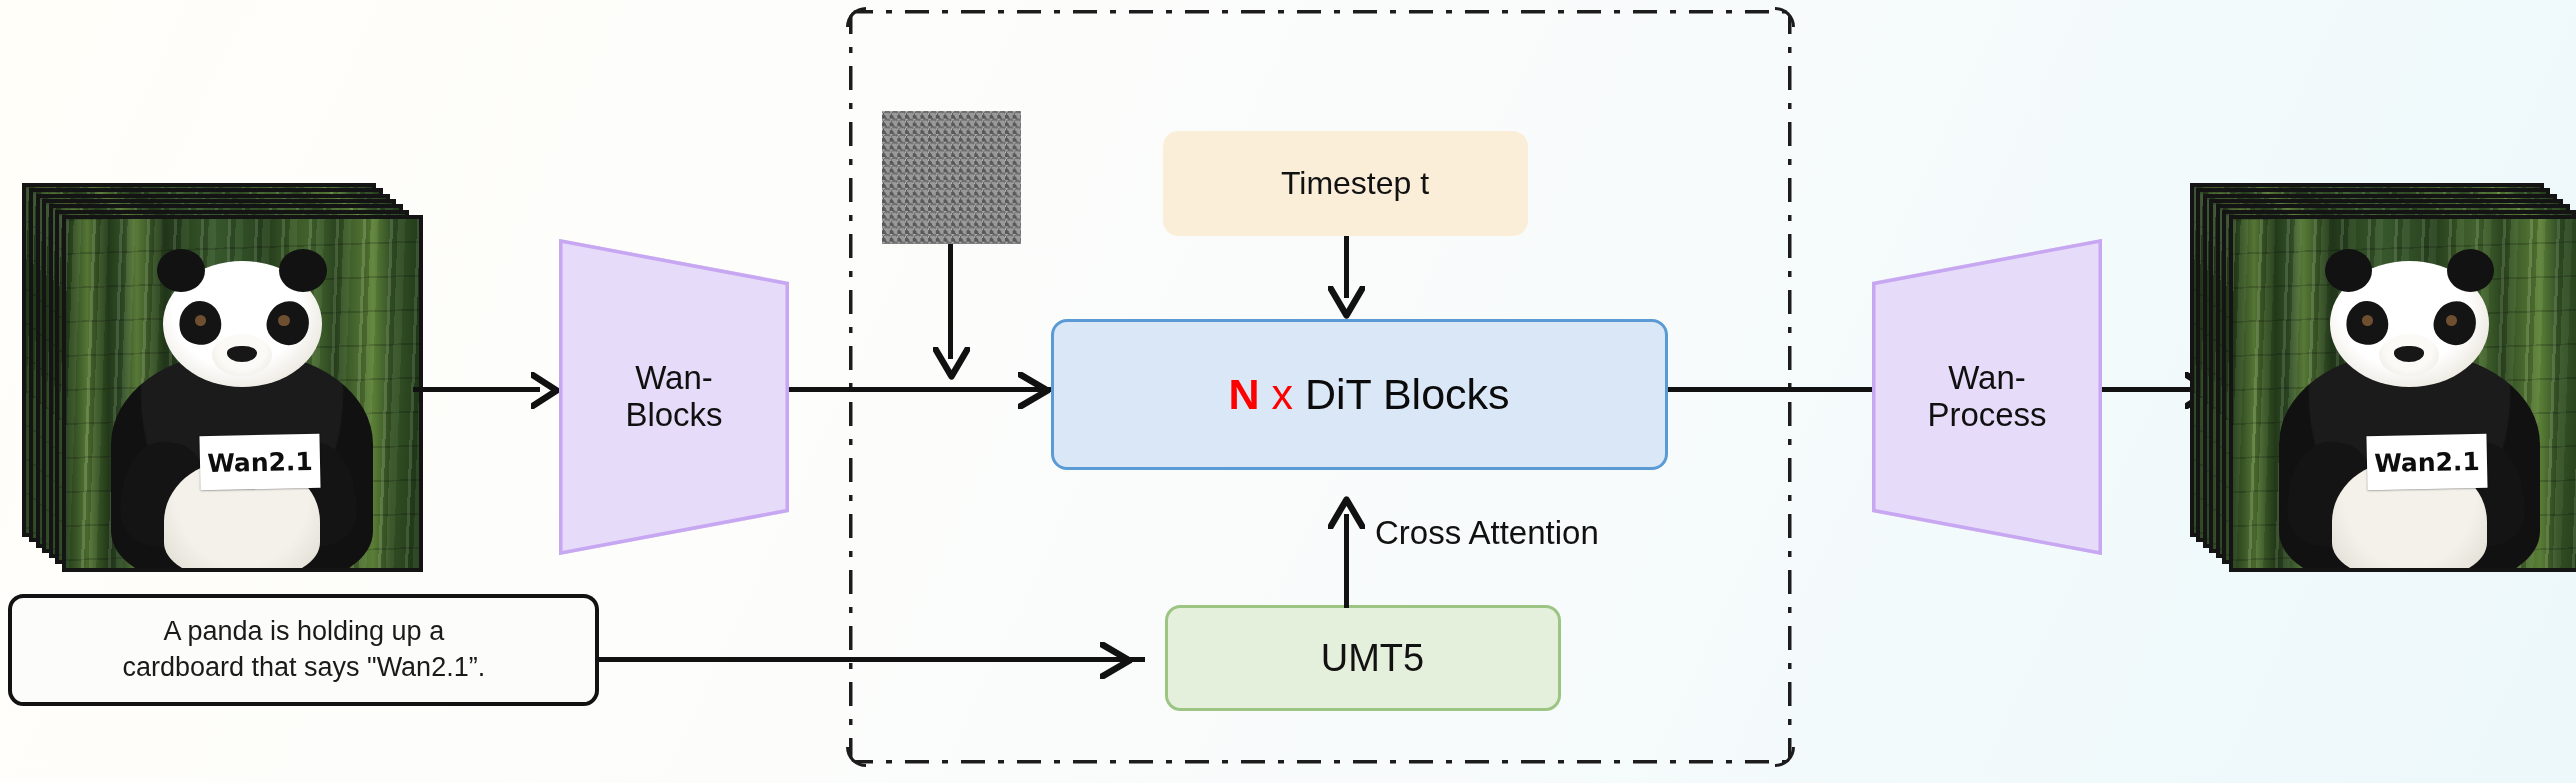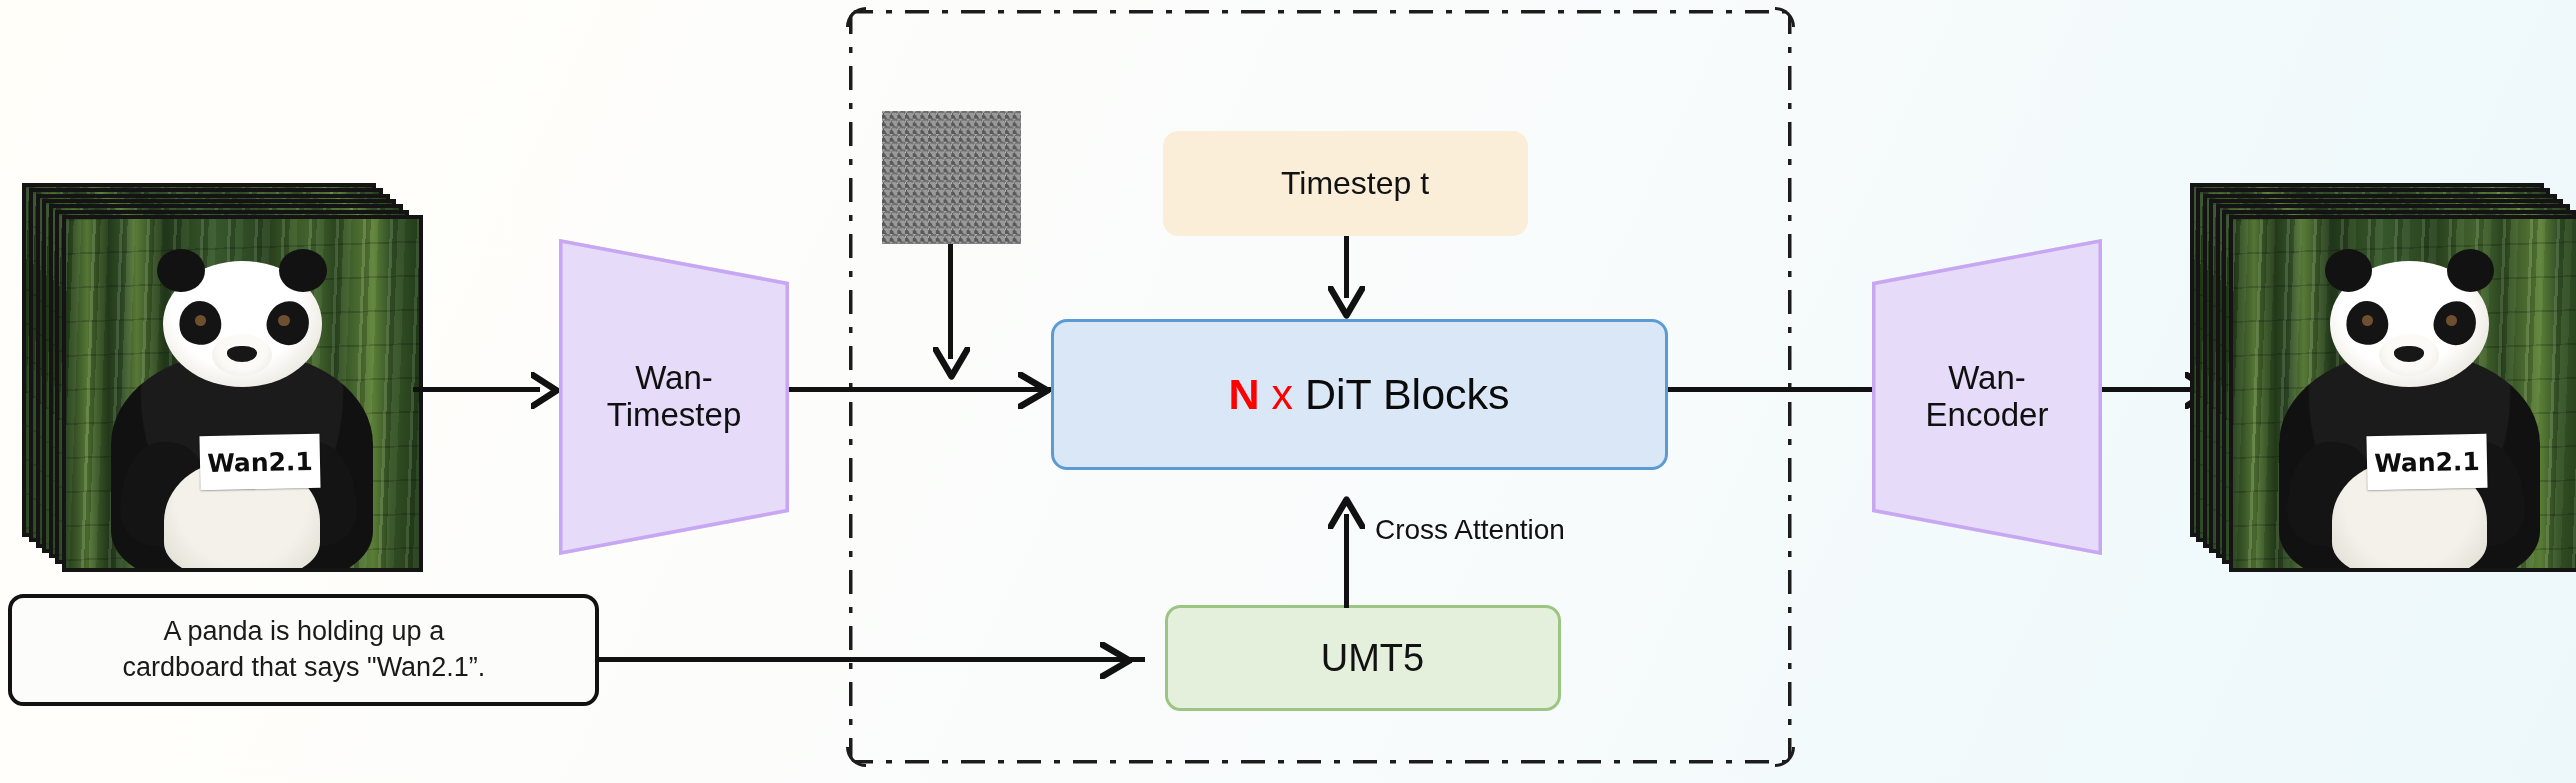--- a/index.html
+++ b/index.html
@@ -329,21 +329,21 @@
   <div class="hline" style="left:413px; top:387px; width:127px; height:5.3px;"></div>
   <div class="arrowhead" style="left:531px; top:372px;">
     <svg width="28" height="37" viewBox="0 0 48 62">
         <path d="M2 4 L44 31 L2 58" fill="none" stroke="#111" stroke-width="11" stroke-linecap="round" stroke-linejoin="round"></path>
       </svg>
   </div>
 
   <div class="trap enc" style="left:559px; top:239px; width:230px; height:316px; font-size:33px;">
     <div>
       <div>Wan-</div>
-      <div>Timestep</div>
+      <div>Blocks</div>
     </div>
   </div>
   <svg class="trap-outline" style="left:559px; top:239px; width:230px; height:316px;" width="230" height="316" viewBox="0 0 390 535">
     <polygon points="3,3 387,75 387,460 3,532" fill="none" stroke="#c7a6f2" stroke-width="6"></polygon>
   </svg>
 
   <div class="hline" style="left:789px; top:387px; width:278px; height:5.3px;"></div>
   <div class="arrowhead" style="left:1018px; top:372px;">
     <svg width="33" height="37" viewBox="0 0 56 62">
         <path d="M4 4 L50 31 L4 58" fill="none" stroke="#111" stroke-width="11" stroke-linecap="round" stroke-linejoin="round"></path>
@@ -377,21 +377,21 @@
   <div class="hline" style="left:1668px; top:387px; width:283px; height:5.3px;"></div>
   <div class="arrowhead" style="left:1903px; top:372px;">
     <svg width="33" height="37" viewBox="0 0 56 62">
         <path d="M4 4 L50 31 L4 58" fill="none" stroke="#111" stroke-width="11" stroke-linecap="round" stroke-linejoin="round"></path>
       </svg>
   </div>
 
   <div class="trap dec" style="left:1872px; top:239px; width:230px; height:316px; font-size:33px;">
     <div>
       <div>Wan-</div>
-      <div>Encoder</div>
+      <div>Process</div>
     </div>
   </div>
   <svg class="trap-outline" style="left:1872px; top:239px; width:230px; height:316px;" width="230" height="316" viewBox="0 0 390 535">
     <polygon points="3,75 387,3 387,532 3,460" fill="none" stroke="#c7a6f2" stroke-width="6"></polygon>
   </svg>
 
   <div class="hline" style="left:2102px; top:387px; width:112px; height:5.3px;"></div>
   <div class="arrowhead" style="left:2185px; top:372px;">
     <svg width="28" height="37" viewBox="0 0 48 62">
         <path d="M2 4 L44 31 L2 58" fill="none" stroke="#111" stroke-width="11" stroke-linecap="round" stroke-linejoin="round"></path>
@@ -457,16 +457,16 @@
   <div class="box box-umt5" style="left:1165px; top:605px; width:396px; height:106px; font-size:38px;">
     <span>UMT5</span>
   </div>
 
   <div class="vline" style="left:1344px; top:514px; width:5.3px; height:94px;"></div>
   <div class="arrowhead" style="left:1328px; top:496px;">
     <svg width="37" height="33" viewBox="0 0 62 56">
         <path d="M4 52 L31 6 L58 52" fill="none" stroke="#111" stroke-width="11" stroke-linecap="round" stroke-linejoin="round"></path>
       </svg>
   </div>
-  <div class="conn-label" style="left:1375px; top:514px; font-size:28px;">Cross Attention</div>
+  <div class="conn-label" style="left:1375px; top:514px; font-size:33px;">Cross Attention</div>
 
 </div>
 
 
 </body></html>

